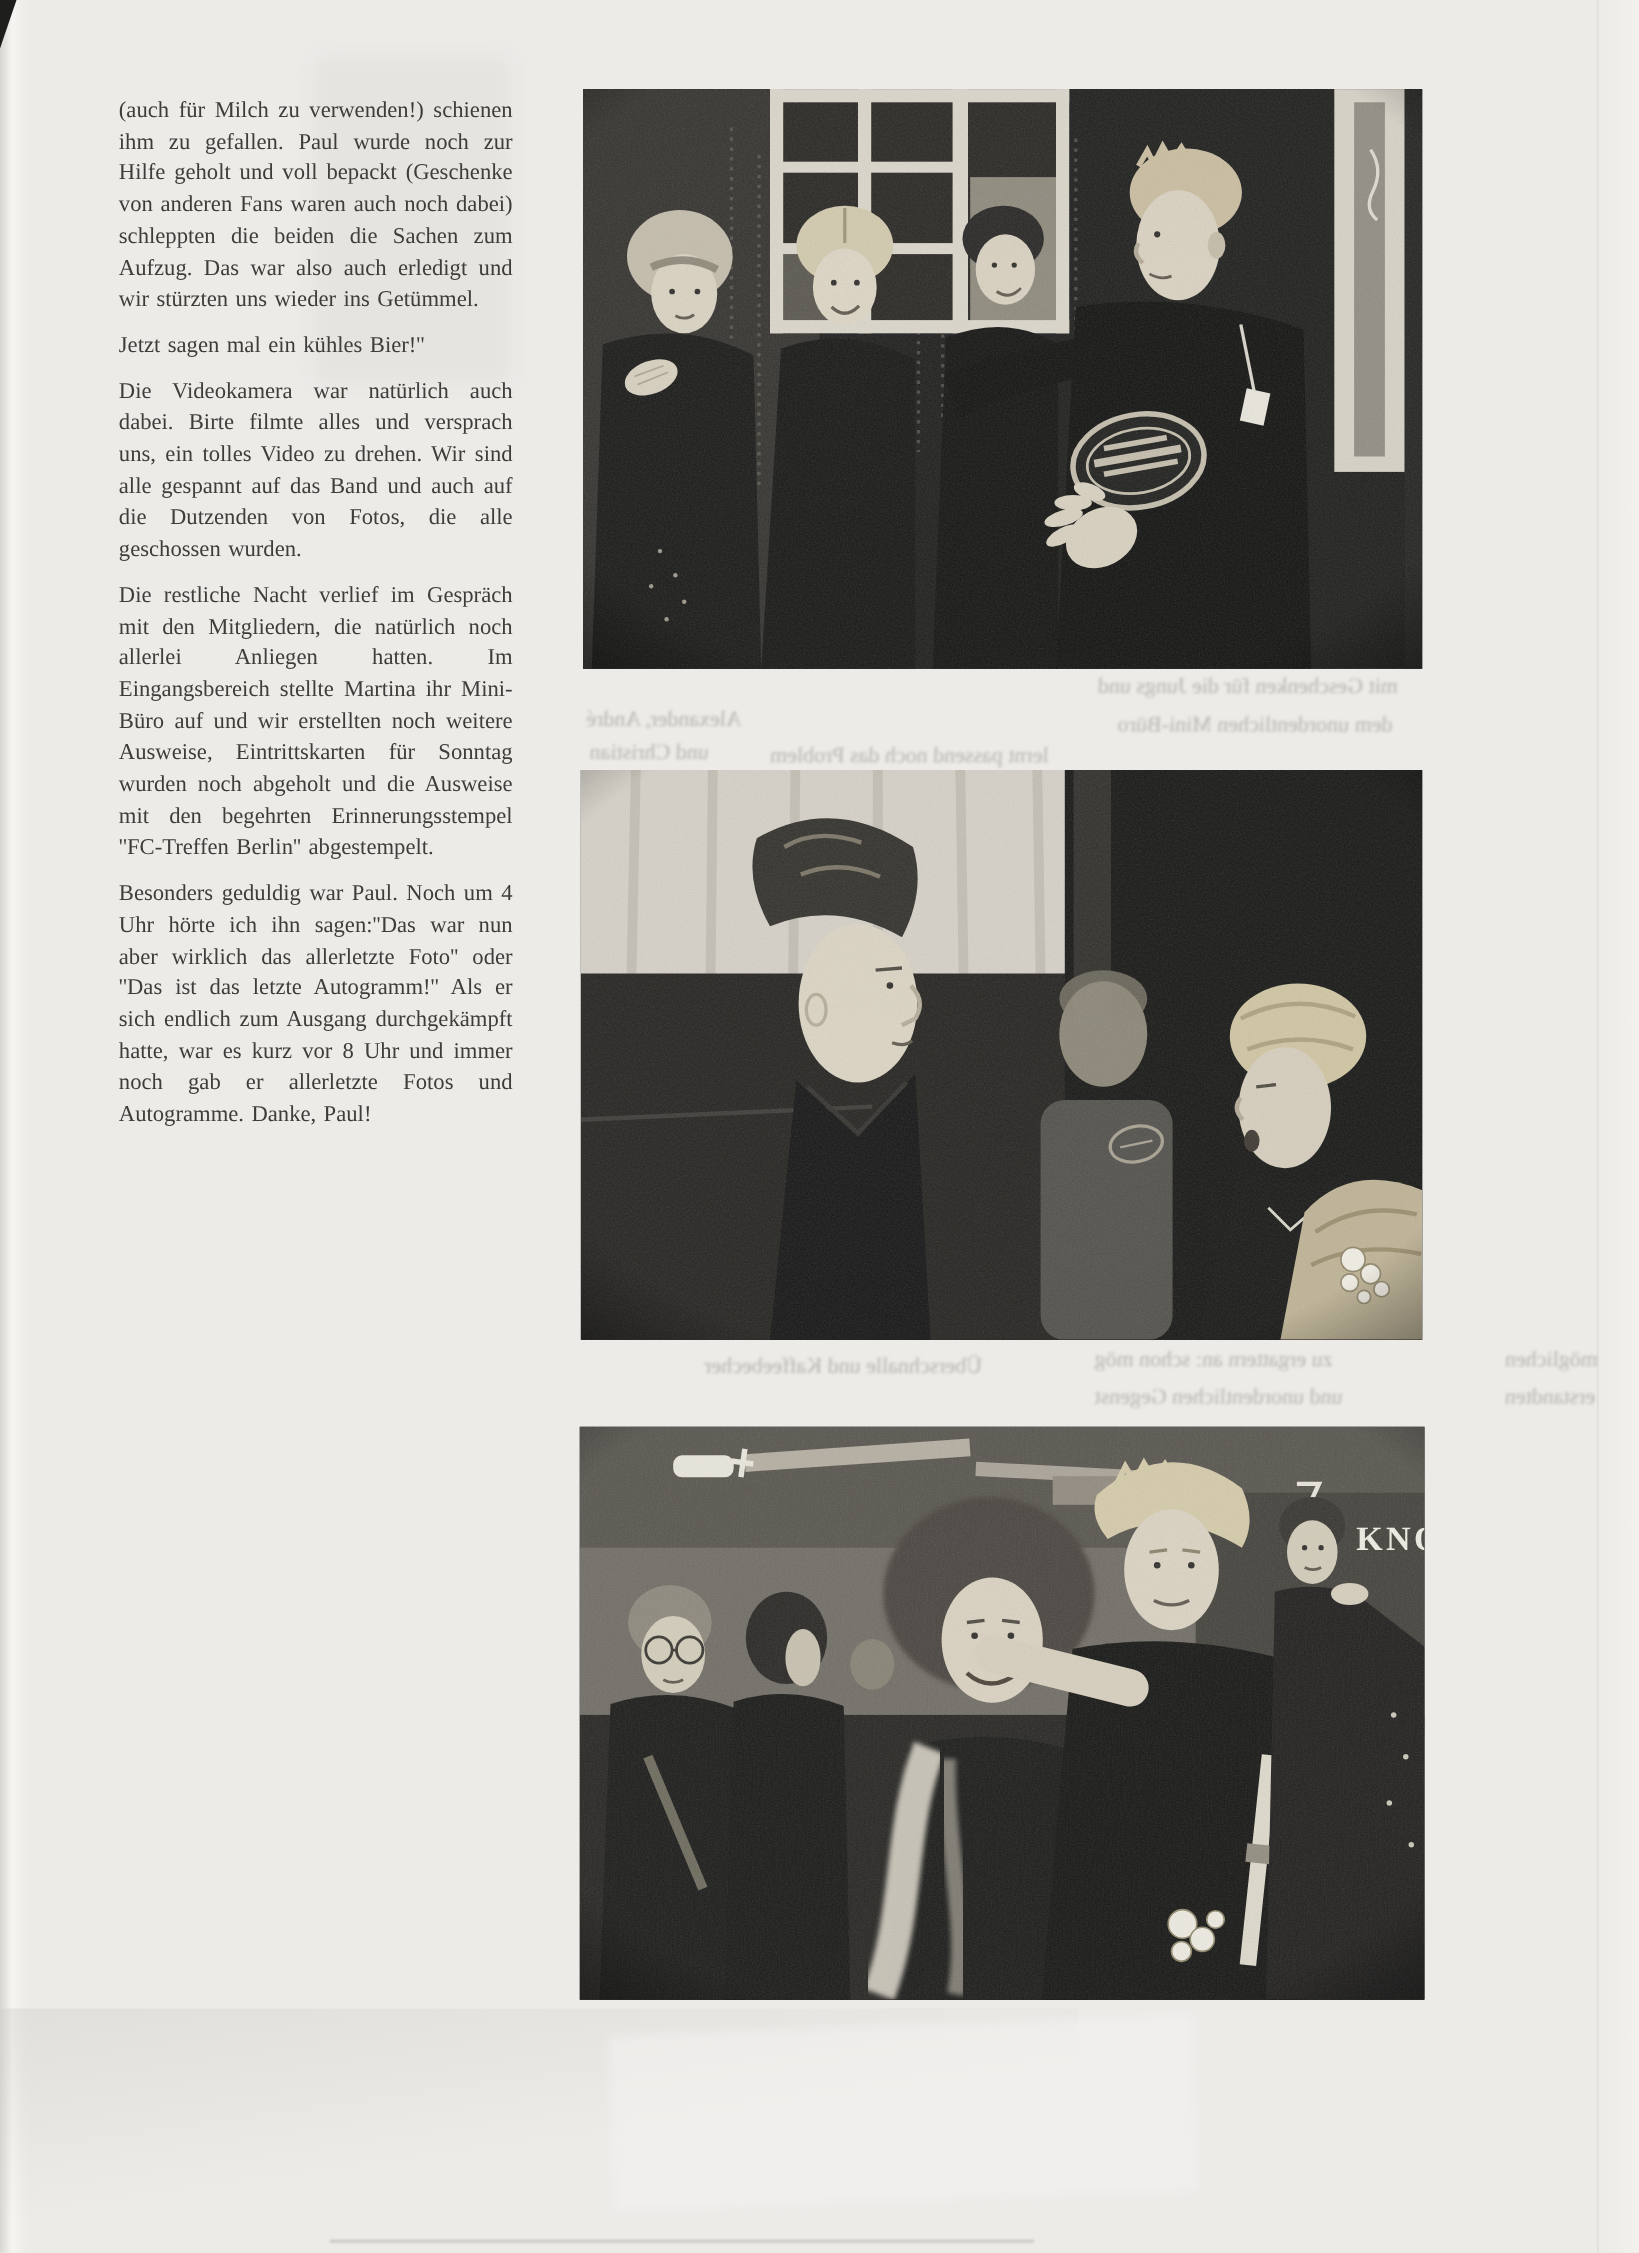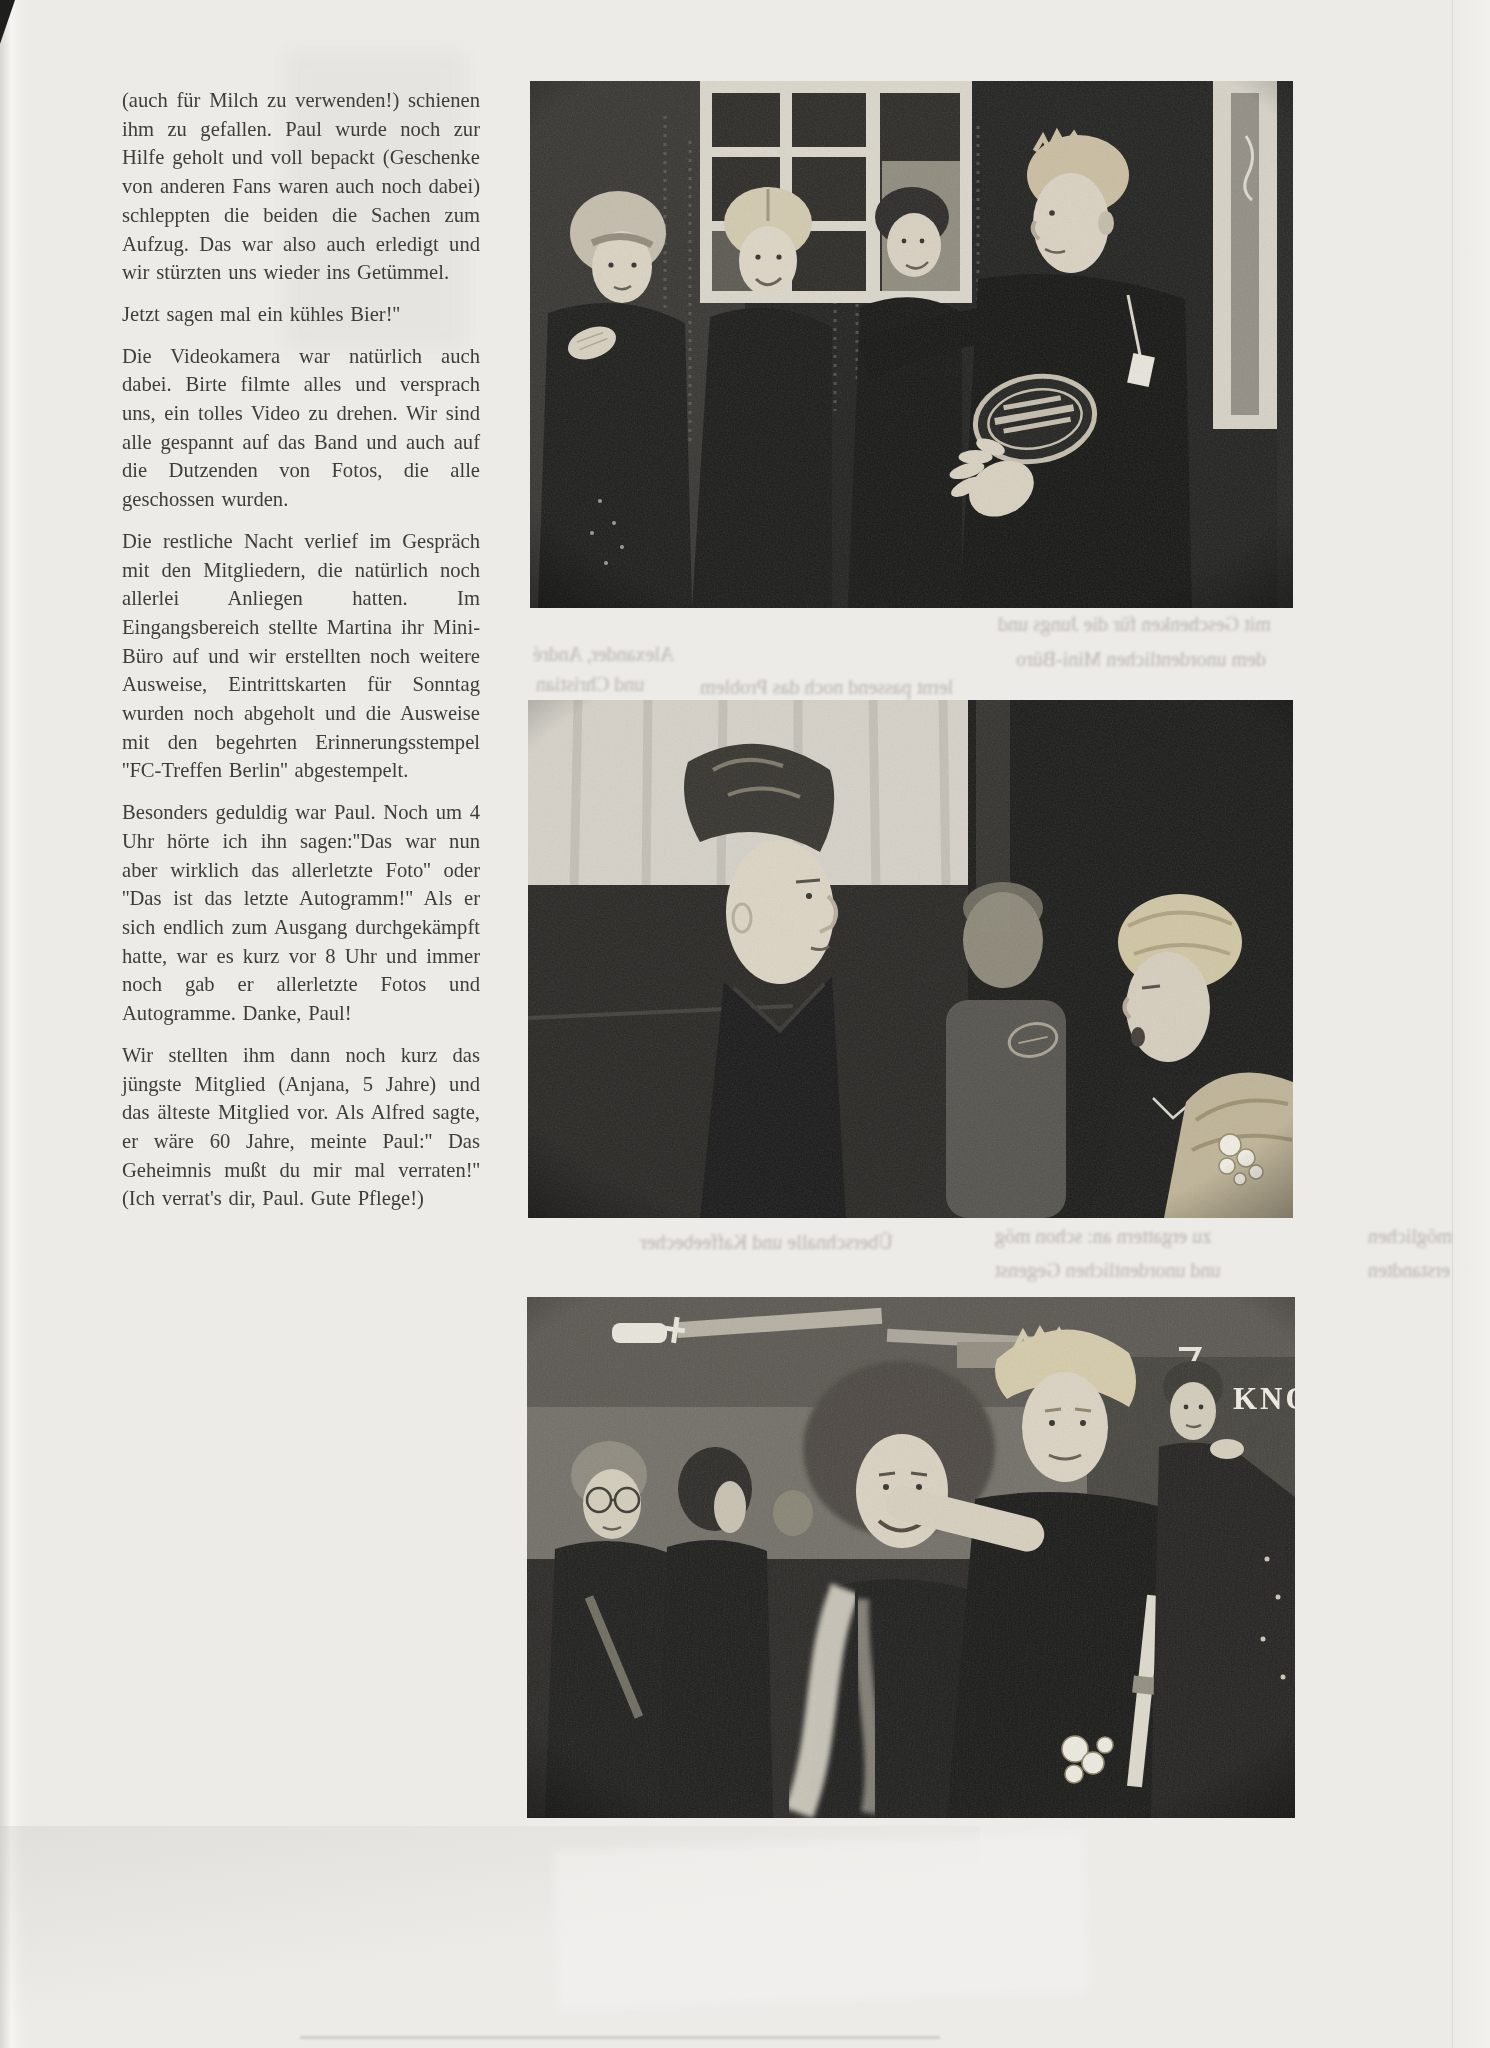--- a/index.html
+++ b/index.html
@@ -33,21 +33,21 @@
   .backing-hint {
     position:absolute; left:556px; top:1842px; width:530px; height:158px;
     background:rgba(244,243,240,0.55); transform:rotate(-2deg); filter:blur(4px);
   }
   .bottom-line {
     position:absolute; left:300px; top:2036px; width:640px; height:3px;
     background:rgba(150,148,142,0.35); filter:blur(1px);
   }
   
   .article {
-    position:absolute; left:122px; top:86px; width:358px;
+    position:absolute; left:108px; top:86px; width:358px;
     color:#3e3d3a; font-size:20.6px; line-height:28.7px;
     text-align:justify; word-spacing:1.6px;
   }
   .article p { margin:0 0 13px 0; }
   
   .photo { position:absolute; overflow:hidden; background:#181816; }
   .photo svg { display:block; width:100%; height:100%; }
   #photo-1 { left:530px; top:81px;   width:763px; height:527px; }
   #photo-2 { left:528px; top:700px;  width:765px; height:518px; }
   #photo-3 { left:527px; top:1297px; width:768px; height:521px; }
@@ -68,21 +68,20 @@
 <div class="bottom-shade"></div>
 <div class="backing-hint"></div>
 <div class="bottom-line"></div>
 
 <article class="article">
   <p>(auch für Milch zu verwenden!) schienen ihm zu gefallen. Paul wurde noch zur Hilfe geholt und voll bepackt (Geschenke von anderen Fans waren auch noch dabei) schleppten die beiden die Sachen zum Aufzug. Das war also auch erledigt und wir stürzten uns wieder ins Getümmel.</p>
   <p>Jetzt sagen mal ein kühles Bier!''</p>
   <p>Die Videokamera war natürlich auch dabei. Birte filmte alles und versprach uns, ein tolles Video zu drehen. Wir sind alle gespannt auf das Band und auch auf die Dutzen­den von Fotos, die alle geschossen wurden.</p>
   <p>Die restliche Nacht verlief im Gespräch mit den Mitgliedern, die natürlich noch allerlei Anliegen hatten. Im Eingangsbereich stellte Martina ihr Mini-Büro auf und wir erstellten noch weitere Ausweise, Eintrittskarten für Sonntag wurden noch abgeholt und die Ausweise mit den begehrten Erinnerungs­stempel ''FC-Treffen Berlin'' ab­gestempelt.</p>
   <p>Besonders geduldig war Paul. Noch um 4 Uhr hörte ich ihn sagen:''Das war nun aber wirklich das allerletzte Foto'' oder ''Das ist das letzte Autogramm!'' Als er sich endlich zum Ausgang durchgekämpft hatte, war es kurz vor 8 Uhr und immer noch gab er allerletzte Fotos und Autogramme. Danke, Paul!</p>
-  <p>Wir stellten ihm dann noch kurz das jüngste Mitglied (Anjana, 5 Jahre) und das älteste Mitglied vor. Als Alfred sagte, er wäre 60 Jahre, meinte Paul:'' Das Geheimnis mußt du mir mal verraten!'' (Ich verrat's dir, Paul. Gute Pflege!)</p>
 </article>
 
 <div class="photo" id="photo-1">
 <svg viewBox="0 0 763 527" preserveAspectRatio="none" xmlns="http://www.w3.org/2000/svg">
   <defs>
     <filter id="g1" x="0" y="0" width="100%" height="100%">
       <feTurbulence type="fractalNoise" baseFrequency="0.7" numOctaves="2" seed="7"></feTurbulence>
       <feColorMatrix type="saturate" values="0"></feColorMatrix>
       <feComponentTransfer>
             <feFuncA type="linear" slope="0.30" intercept="0"></feFuncA>

